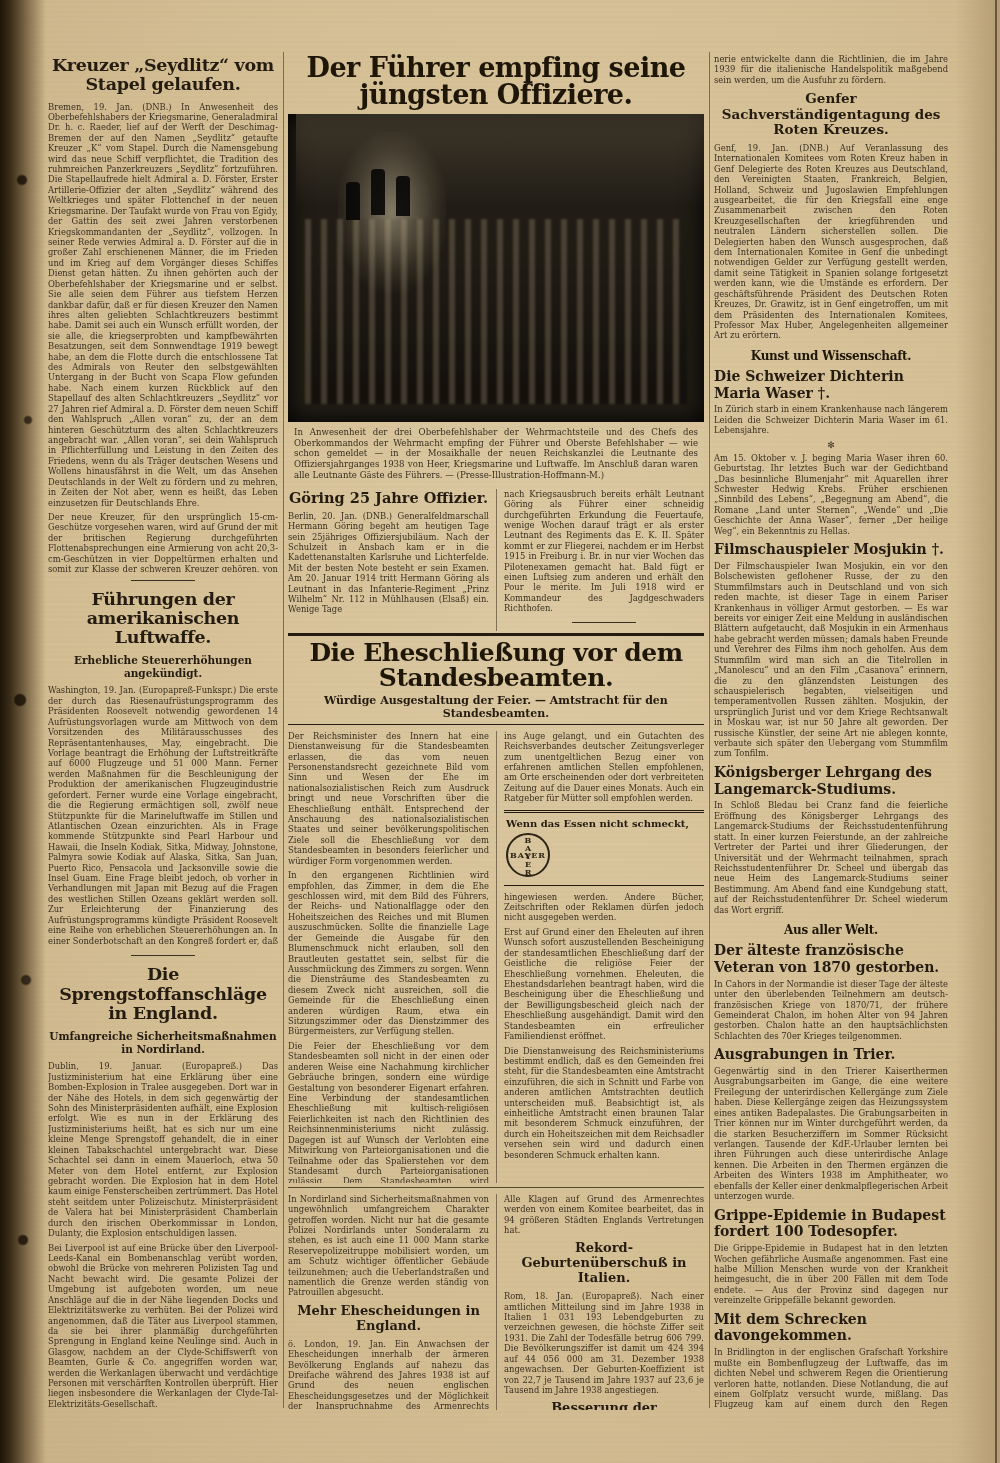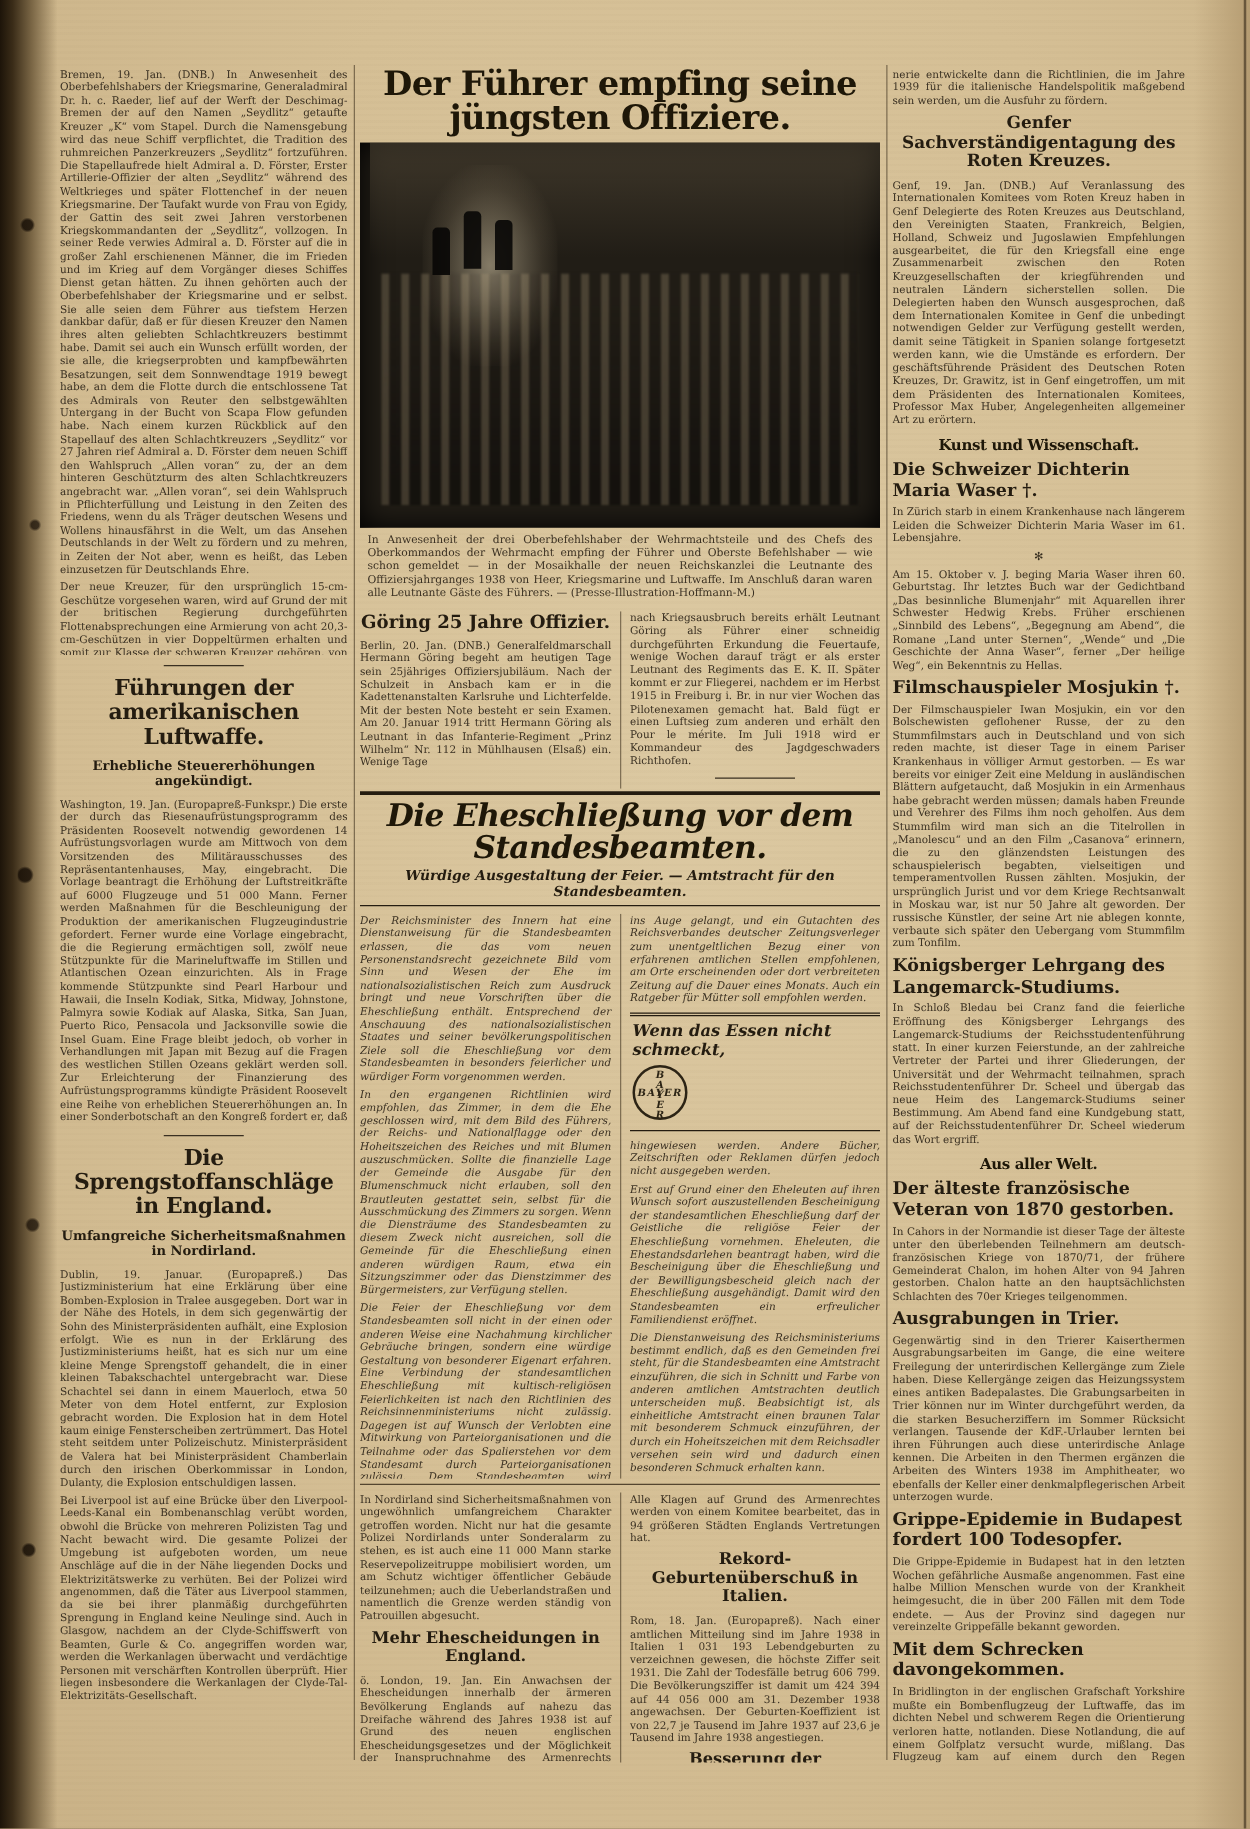--- a/index.html
+++ b/index.html
@@ -52,28 +52,28 @@
   .photo .fig{position:absolute;width:14px;height:46px;background:rgba(8,7,5,.9);border-radius:4px 4px 0 0;}
   .caption{font-size:8.6px;line-height:1.25;text-align:justify;margin:5px 6px 8px;color:#3a3022;}
 
   .tworow{display:flex;}
   .tworow .sc{width:50%;box-sizing:border-box;}
   .tworow .sc.left{padding-right:7px;}
   .tworow .sc.right{padding-left:7px;border-left:1px solid rgba(52,40,22,.55);}
   .goering{height:142px;overflow:hidden;}
   .goering-title{font-weight:bold;text-align:center;font-size:14.5px;margin:0 0 5px;color:#241c10;}
 
-  .marr-block{border-top:3px solid #241c10;padding-top:4px;margin-top:2px;font-style:italic;}
+  .marr-block{border-top:3px solid #241c10;padding-top:4px;margin-top:2px;}
   .marr-head{font-weight:bold;text-align:center;font-size:25px;line-height:1.0;letter-spacing:-.5px;color:#1e1708;margin:0 0 4px;}
   .marr-sub{font-weight:bold;text-align:center;font-size:11px;border-bottom:1px solid #241c10;
     padding-bottom:4px;margin:0 0 6px;color:#241c10;}
   .marrbody{height:452px;overflow:hidden;}
 
   .adbox{border-top:3px double #241c10;border-bottom:1px solid #241c10;padding:5px 2px 6px;margin:6px 0;}
-  .adtitle{font-weight:bold;font-size:13px;margin:0 0 3px;color:#241c10;}
+  .adtitle{font-weight:bold;font-size:10px;margin:0 0 3px;color:#241c10;}
   .adtext{font-size:8.6px;line-height:1.25;text-align:justify;}
   .admark{font-size:6.5px;float:right;margin-top:2px;}
   .bayer{width:40px;height:40px;border:2px solid #2c2415;border-radius:50%;position:relative;margin:4px 0 2px;}
   .bayer .h{position:absolute;left:0;right:0;top:50%;transform:translateY(-50%);
     text-align:center;font-size:8px;font-weight:bold;letter-spacing:1px;color:#2c2415;}
   .bayer .v{position:absolute;top:0;bottom:0;left:50%;transform:translateX(-50%);
     display:flex;flex-direction:column;justify-content:space-between;align-items:center;
     font-size:8px;font-weight:bold;color:#2c2415;line-height:1;padding:1px 0;box-sizing:border-box;}
 
   .bottomrow{border-top:1px solid rgba(52,40,22,.8);margin-top:4px;padding-top:6px;height:312px;overflow:hidden;}
@@ -93,20 +93,21 @@
   <div class="texture"></div>
   <div class="binding"></div>
   <div class="binding-specks"></div>
   <div class="right-edge"></div>
   <div class="right-line"></div>
   <div class="vrule" style="left:283px;"></div>
   <div class="vrule" style="left:709px;"></div>
 
   <div class="col col1">
     <div>
+      <div class="art-title">Kreuzer „Seydlitz“ vom Stapel gelaufen.</div>
       <div class="a1body">
         <p class="bodytext">Bremen, 19. Jan. (DNB.) In Anwesenheit des Oberbefehlshabers der Kriegsmarine, Generaladmiral Dr. h. c. Raeder, lief auf der Werft der Deschimag-Bremen der auf den Namen „Seydlitz“ getaufte Kreuzer „K“ vom Stapel. Durch die Namensgebung wird das neue Schiff verpflichtet, die Tradition des ruhmreichen Panzerkreuzers „Seydlitz“ fortzuführen. Die Stapellaufrede hielt Admiral a. D. Förster, Erster Artillerie-Offizier der alten „Seydlitz“ während des Weltkrieges und später Flottenchef in der neuen Kriegsmarine. Der Taufakt wurde von Frau von Egidy, der Gattin des seit zwei Jahren verstorbenen Kriegskommandanten der „Seydlitz“, vollzogen. In seiner Rede verwies Admiral a. D. Förster auf die in großer Zahl erschienenen Männer, die im Frieden und im Krieg auf dem Vorgänger dieses Schiffes Dienst getan hätten. Zu ihnen gehörten auch der Oberbefehlshaber der Kriegsmarine und er selbst. Sie alle seien dem Führer aus tiefstem Herzen dankbar dafür, daß er für diesen Kreuzer den Namen ihres alten geliebten Schlachtkreuzers bestimmt habe. Damit sei auch ein Wunsch erfüllt worden, der sie alle, die kriegserprobten und kampfbewährten Besatzungen, seit dem Sonnwendtage 1919 bewegt habe, an dem die Flotte durch die entschlossene Tat des Admirals von Reuter den selbstgewählten Untergang in der Bucht von Scapa Flow gefunden habe. Nach einem kurzen Rückblick auf den Stapellauf des alten Schlachtkreuzers „Seydlitz“ vor 27 Jahren rief Admiral a. D. Förster dem neuen Schiff den Wahlspruch „Allen voran“ zu, der an dem hinteren Geschützturm des alten Schlachtkreuzers angebracht war. „Allen voran“, sei dein Wahlspruch in Pflichterfüllung und Leistung in den Zeiten des Friedens, wenn du als Träger deutschen Wesens und Wollens hinausfährst in die Welt, um das Ansehen Deutschlands in der Welt zu fördern und zu mehren, in Zeiten der Not aber, wenn es heißt, das Leben einzusetzen für Deutschlands Ehre.</p>
         <p class="bodytext">Der neue Kreuzer, für den ursprünglich 15-cm-Geschütze vorgesehen waren, wird auf Grund der mit der britischen Regierung durchgeführten Flottenabsprechungen eine Armierung von acht 20,3-cm-Geschützen in vier Doppeltürmen erhalten und somit zur Klasse der schweren Kreuzer gehören, von denen vor dem „Seydlitz“ bereits die schweren Kreuzer „Admiral Hipper“, „Blücher“ und „Prinz Eugen“ vom Stapel gelaufen sind. Der „Seydlitz“ ist das vierte Schiff dieser Schiffsklasse.</p>
       </div>
     </div>
     <div class="divider"></div>
     <div>
       <div class="art-title">Führungen der amerikanischen Luftwaffe.</div>
       <div class="art-sub">Erhebliche Steuererhöhungen angekündigt.</div>
       <div class="a2body">

